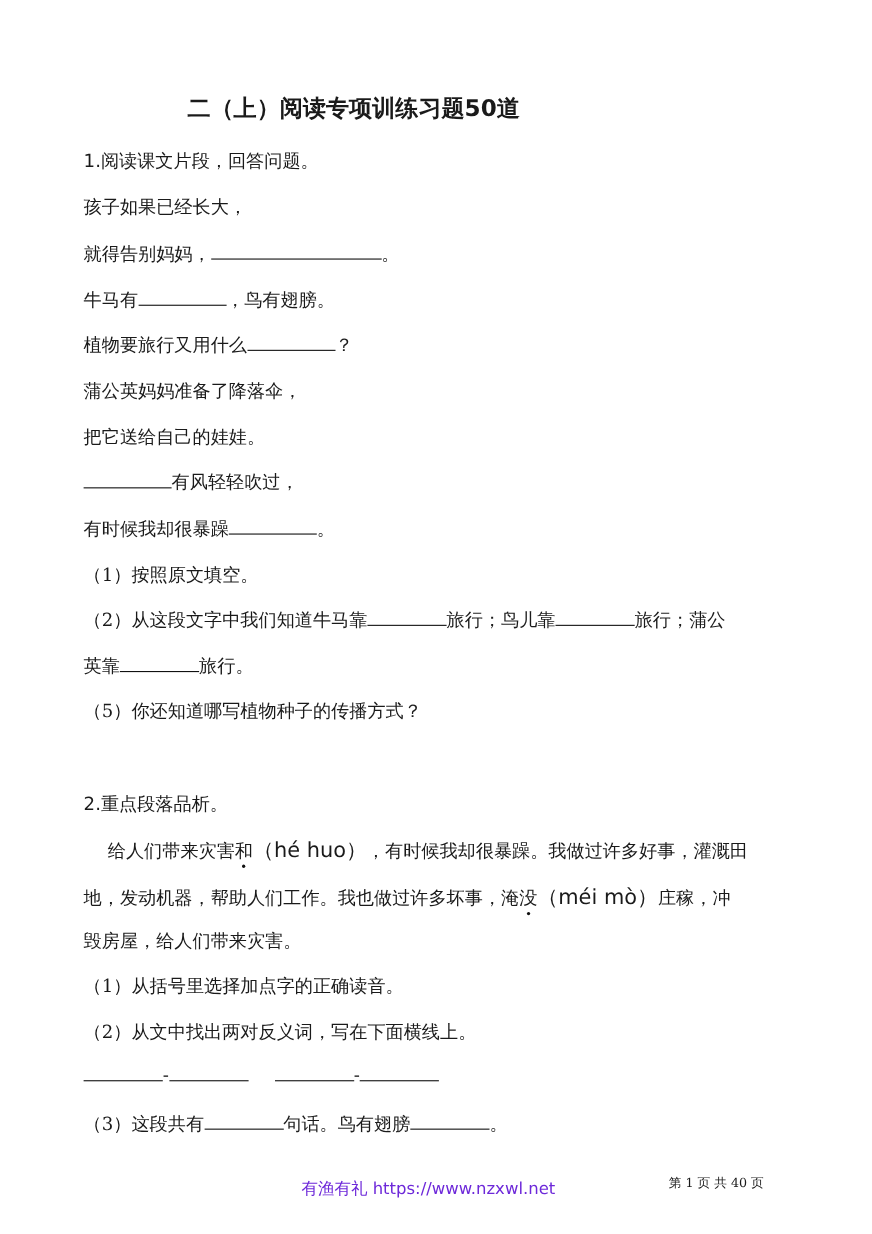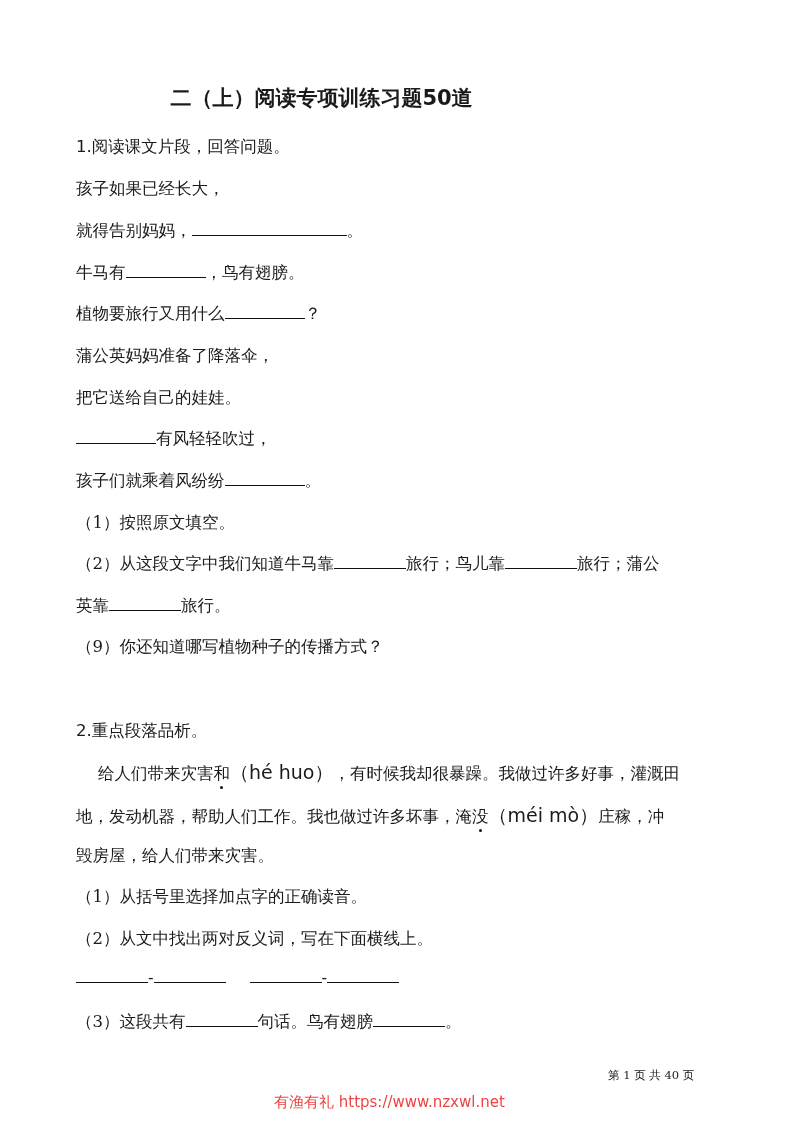--- a/index.html
+++ b/index.html
@@ -9,40 +9,40 @@
            font-family:"DejaVu Sans","Liberation Sans",sans-serif; font-weight:bold; font-size:21px; }
   .heading { position:absolute; left:76px; font-family:"DejaVu Sans","Liberation Sans",sans-serif;
              font-weight:normal; font-size:16.5px; }
   .line { position:absolute; left:76px; font-size:16.5px; white-space:nowrap; }
   .blank { display:inline-block; border-bottom:1.5px solid #111; height:14px; vertical-align:baseline; }
   .w80 { width:80px; } .w72 { width:72px; } .w155 { width:155px; }
   .latin { font-family:"DejaVu Sans","Liberation Sans",sans-serif; font-size:19px; }
   .dot { position:relative; }
   .dot::after { content:""; position:absolute; left:50%; bottom:-6px; width:3px; height:3px; margin-left:-1.5px; background:#111; border-radius:50%; }
   .footer-page { position:absolute; top:1068px; left:608px; font-size:11.5px; font-family:"DejaVu Serif","Liberation Serif",serif;text-align:right; }
-  .footer-site { position:absolute; top:1093px; left:274px; font-size:15px; color:#ef4444; font-family:"DejaVu Sans","Liberation Sans",sans-serif; }
+  .footer-site { position:absolute; top:1071px; left:274px; font-size:15px; color:#6d28d9; font-family:"DejaVu Sans","Liberation Sans",sans-serif; }
 </style>
 </head>
 <body>
 
 <div class="title">二（上）阅读专项训练习题50道</div>
 
 <div class="heading" style="top:136px">1.阅读课文片段，回答问题。</div>
 <div class="line" style="top:178px">孩子如果已经长大，</div>
 <div class="line" style="top:220px"><span>就得告别妈妈，</span><span class="blank w155"></span><span>。</span></div>
 <div class="line" style="top:262px"><span>牛马有</span><span class="blank w80"></span><span>，鸟有翅膀。</span></div>
 <div class="line" style="top:303px"><span>植物要旅行又用什么</span><span class="blank w80"></span><span>？</span></div>
 <div class="line" style="top:345px">蒲公英妈妈准备了降落伞，</div>
 <div class="line" style="top:387px">把它送给自己的娃娃。</div>
 <div class="line" style="top:428px"><span class="blank w80"></span><span>有风轻轻吹过，</span></div>
-<div class="line" style="top:470px"><span>孩子们就乘着风纷纷</span><span class="blank w80"></span><span>。</span></div>
+<div class="line" style="top:470px"><span>有时候我却很暴躁</span><span class="blank w80"></span><span>。</span></div>
 <div class="line" style="top:512px">（1）按照原文填空。</div>
 <div class="line" style="top:553px"><span>（2）从这段文字中我们知道牛马靠</span><span class="blank w72"></span><span>旅行；鸟儿靠</span><span class="blank w72"></span><span>旅行；蒲公</span></div>
 <div class="line" style="top:595px"><span>英靠</span><span class="blank w72"></span><span>旅行。</span></div>
-<div class="line" style="top:636px">（9）你还知道哪写植物种子的传播方式？</div>
+<div class="line" style="top:636px">（5）你还知道哪写植物种子的传播方式？</div>
 
 <div class="heading" style="top:720px">2.重点段落品析。</div>
 <div class="line" style="top:760px; left:98px"><span>给人们带来灾害</span><span class="dot">和</span><span class="latin">（hé  huo）</span><span>，有时候我却很暴躁。我做过许多好事，灌溉田</span></div>
 <div class="line" style="top:803px"><span>地，发动机器，帮助人们工作。我也做过许多坏事，淹</span><span class="dot">没</span><span class="latin">（méi  mò）</span><span>庄稼，冲</span></div>
 <div class="line" style="top:845px">毁房屋，给人们带来灾害。</div>
 <div class="line" style="top:886px">（1）从括号里选择加点字的正确读音。</div>
 <div class="line" style="top:928px">（2）从文中找出两对反义词，写在下面横线上。</div>
 <div class="line" style="top:968px"><span class="blank w72"></span><span>-</span><span class="blank w72"></span><span style="display:inline-block;width:24px"></span><span class="blank w72"></span><span>-</span><span class="blank w72"></span></div>
 <div class="line" style="top:1011px"><span>（3）这段共有</span><span class="blank w72"></span><span>句话。鸟有翅膀</span><span class="blank w72"></span><span>。</span></div>
 

